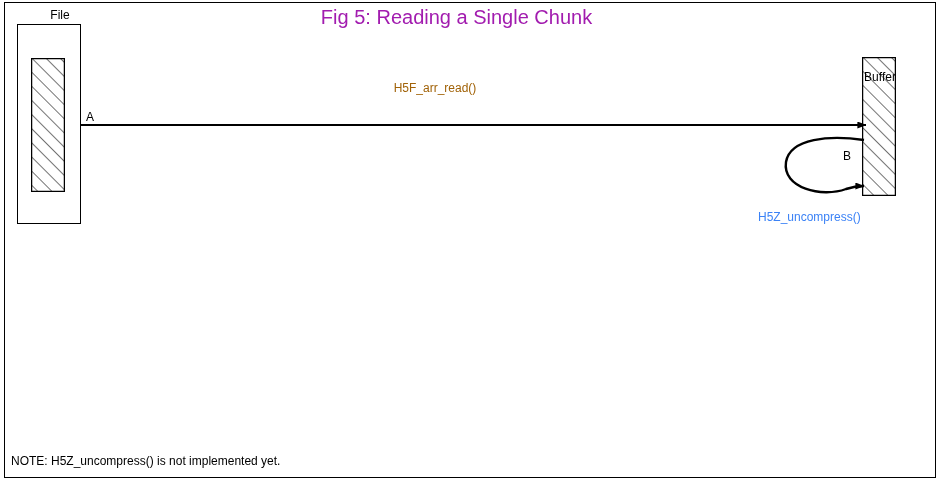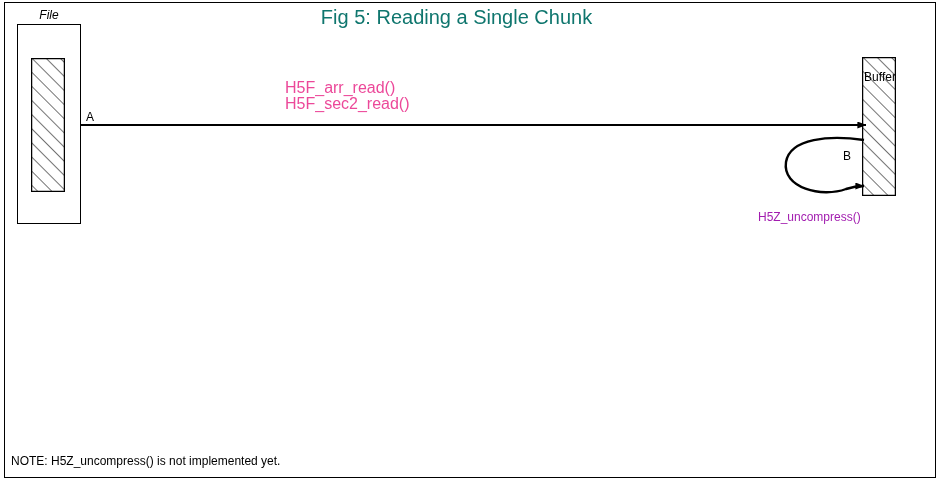--- a/index.html
+++ b/index.html
@@ -26,45 +26,44 @@
     border: 1.5px solid #000000;
     box-sizing: border-box;
   }
   .fig-title {
     position: absolute;
     left: 0;
     top: 6px;
     width: 913px;
     text-align: center;
     font-size: 20px;
-    color: #0f766e;
+    color: #a21caf;
     white-space: nowrap;
   }
   .box-label {
     position: absolute;
     font-size: 12px;
     color: #000000;
     text-align: center;
     white-space: nowrap;
   }
   #file-outer-box {
     position: absolute;
     left: 17px;
     top: 24px;
     width: 64px;
     height: 200px;
     border: 1.5px solid #000000;
     box-sizing: border-box;
     background: #ffffff;
   }
   #file-label {
-    left: 17px;
+    left: 28px;
     top: 8px;
     width: 64px;
-    font-style: italic;
   }
   #file-chunk {
     position: absolute;
     left: 31px;
     top: 58px;
     width: 34px;
     height: 134px;
   }
   #buffer-label {
     left: 846px;
@@ -82,24 +81,24 @@
   .hatch-svg {
     display: block;
     width: 100%;
     height: 100%;
   }
   #call-stack {
     position: absolute;
     left: 285px;
     top: 80px;
     width: 300px;
-    text-align: left;
-    font-size: 16px;
+    text-align: center;
+    font-size: 12px;
     line-height: 16.3px;
-    color: #ec4899;
+    color: #a16207;
   }
   #call-stack .call-line {
     white-space: nowrap;
   }
   .arrow-layer {
     position: absolute;
     left: 0;
     top: 0;
     width: 945px;
     height: 481px;
@@ -111,21 +110,21 @@
     color: #000000;
     white-space: nowrap;
   }
   #label-a { left: 86px; top: 110px; }
   #label-b { left: 843px; top: 149px; }
   #uncompress-label {
     position: absolute;
     left: 758px;
     top: 210px;
     font-size: 12px;
-    color: #a21caf;
+    color: #3b82f6;
     white-space: nowrap;
   }
   #note-text {
     position: absolute;
     left: 11px;
     top: 454px;
     font-size: 12px;
     color: #000000;
     white-space: nowrap;
   }
@@ -171,21 +170,20 @@
       </marker>
     </defs>
 
     <line x1="81" y1="125" x2="866" y2="125" stroke="#000000" stroke-width="2.2" marker-end="url(#arrowhead)"></line>
 
     <path d="M 864 140 C 830 135, 790 138, 786 162 C 782 188, 822 198, 846 189 C 852 187, 858 186, 864 186" fill="none" stroke="#000000" stroke-width="2.4" marker-end="url(#arrowhead)"></path>
   </svg>
 
   <div id="call-stack">
     <div class="call-line">H5F_arr_read()</div>
-    <div class="call-line">H5F_sec2_read()</div>
   </div>
 
   <div class="marker-label" id="label-a">A</div>
   <div class="marker-label" id="label-b">B</div>
   <div id="uncompress-label">H5Z_uncompress()</div>
 
   <div id="note-text">NOTE: H5Z_uncompress() is not implemented yet.</div>
 
 </div>
 

